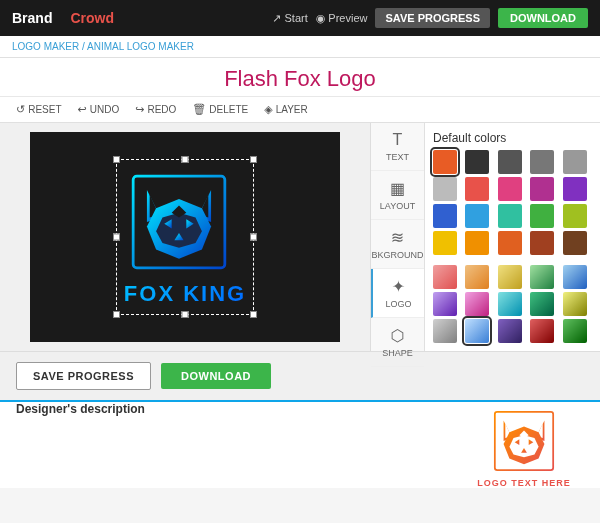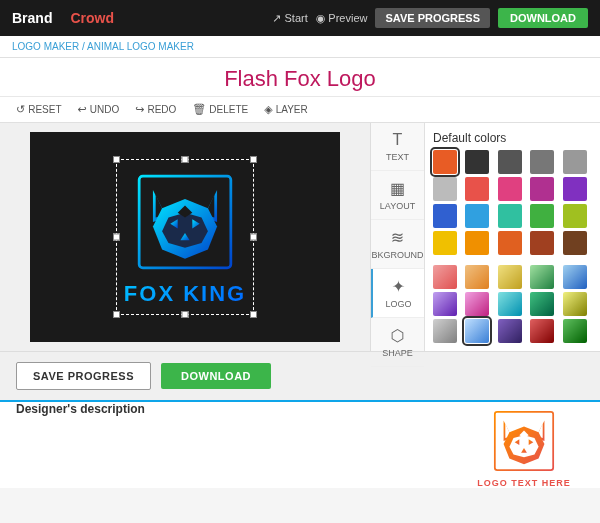--- a/index.html
+++ b/index.html
@@ -120,21 +120,20 @@
       width: 310px;
       height: 210px;
       display: flex;
       align-items: center;
       justify-content: center;
       position: relative;
     }
     .logo-inner {
       display: flex;
       flex-direction: column;
-      align-items: center;
       position: relative;
     }
     
     .selection-box {
       position: absolute;
       border: 1px dashed #fff;
       top: -8px; left: -8px; right: -8px; bottom: -8px;
       pointer-events: none;
     }
     .handle {

